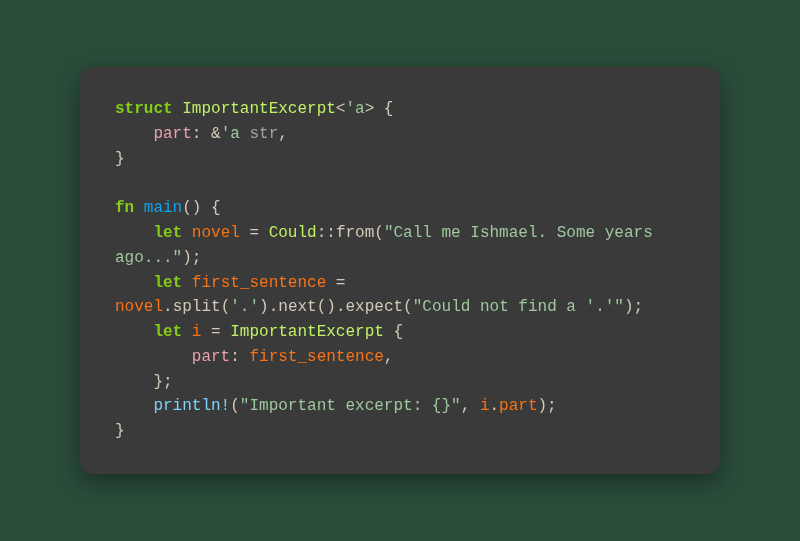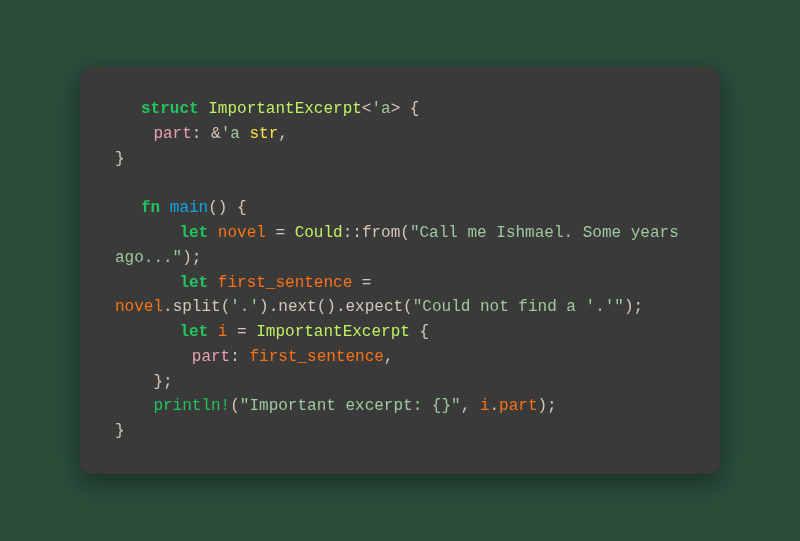--- a/index.html
+++ b/index.html
@@ -23,30 +23,30 @@
   }
   pre {
     margin: 0;
     font-family: 'Consolas', 'Monaco', 'Courier New', monospace;
     font-size: 16px;
     line-height: 1.55;
     color: #d4c9b8;
     white-space: pre-wrap;
     word-wrap: break-word;
   }
-  .kw { color: #22c55e; font-weight: bold; margin-left: 26px; }
+  .kw { color: #84cc16; font-weight: bold; }
   .type { color: #bef264; }
   .lifetime { color: #9fc89f; }
-  .ty { color: #fde047; }
+  .ty { color: #a3a3a3; }
   .str { color: #9fc89f; }
   .fn { color: #0ea5e9; }
   .punct { color: #d4c9b8; }
   .ident { color: #f97316; }
   .field { color: #e8a0b0; }
-  .macro { color: #22c55e; }
+  .macro { color: #7dd3fc; }
   .call { color: #d4c9b8; }
 </style>
 </head>
 <body>
 
 <div class="code-card">
 <pre><span class="kw">struct</span> <span class="type">ImportantExcerpt</span><span class="punct">&lt;</span><span class="lifetime">'a</span><span class="punct">&gt;</span><span class="punct"> {</span>
 <span>    </span><span class="field">part</span><span class="punct">: </span><span class="punct">&amp;</span><span class="lifetime">'a</span><span> </span><span class="ty">str</span><span class="punct">,</span>
 <span class="punct">}</span>
 

